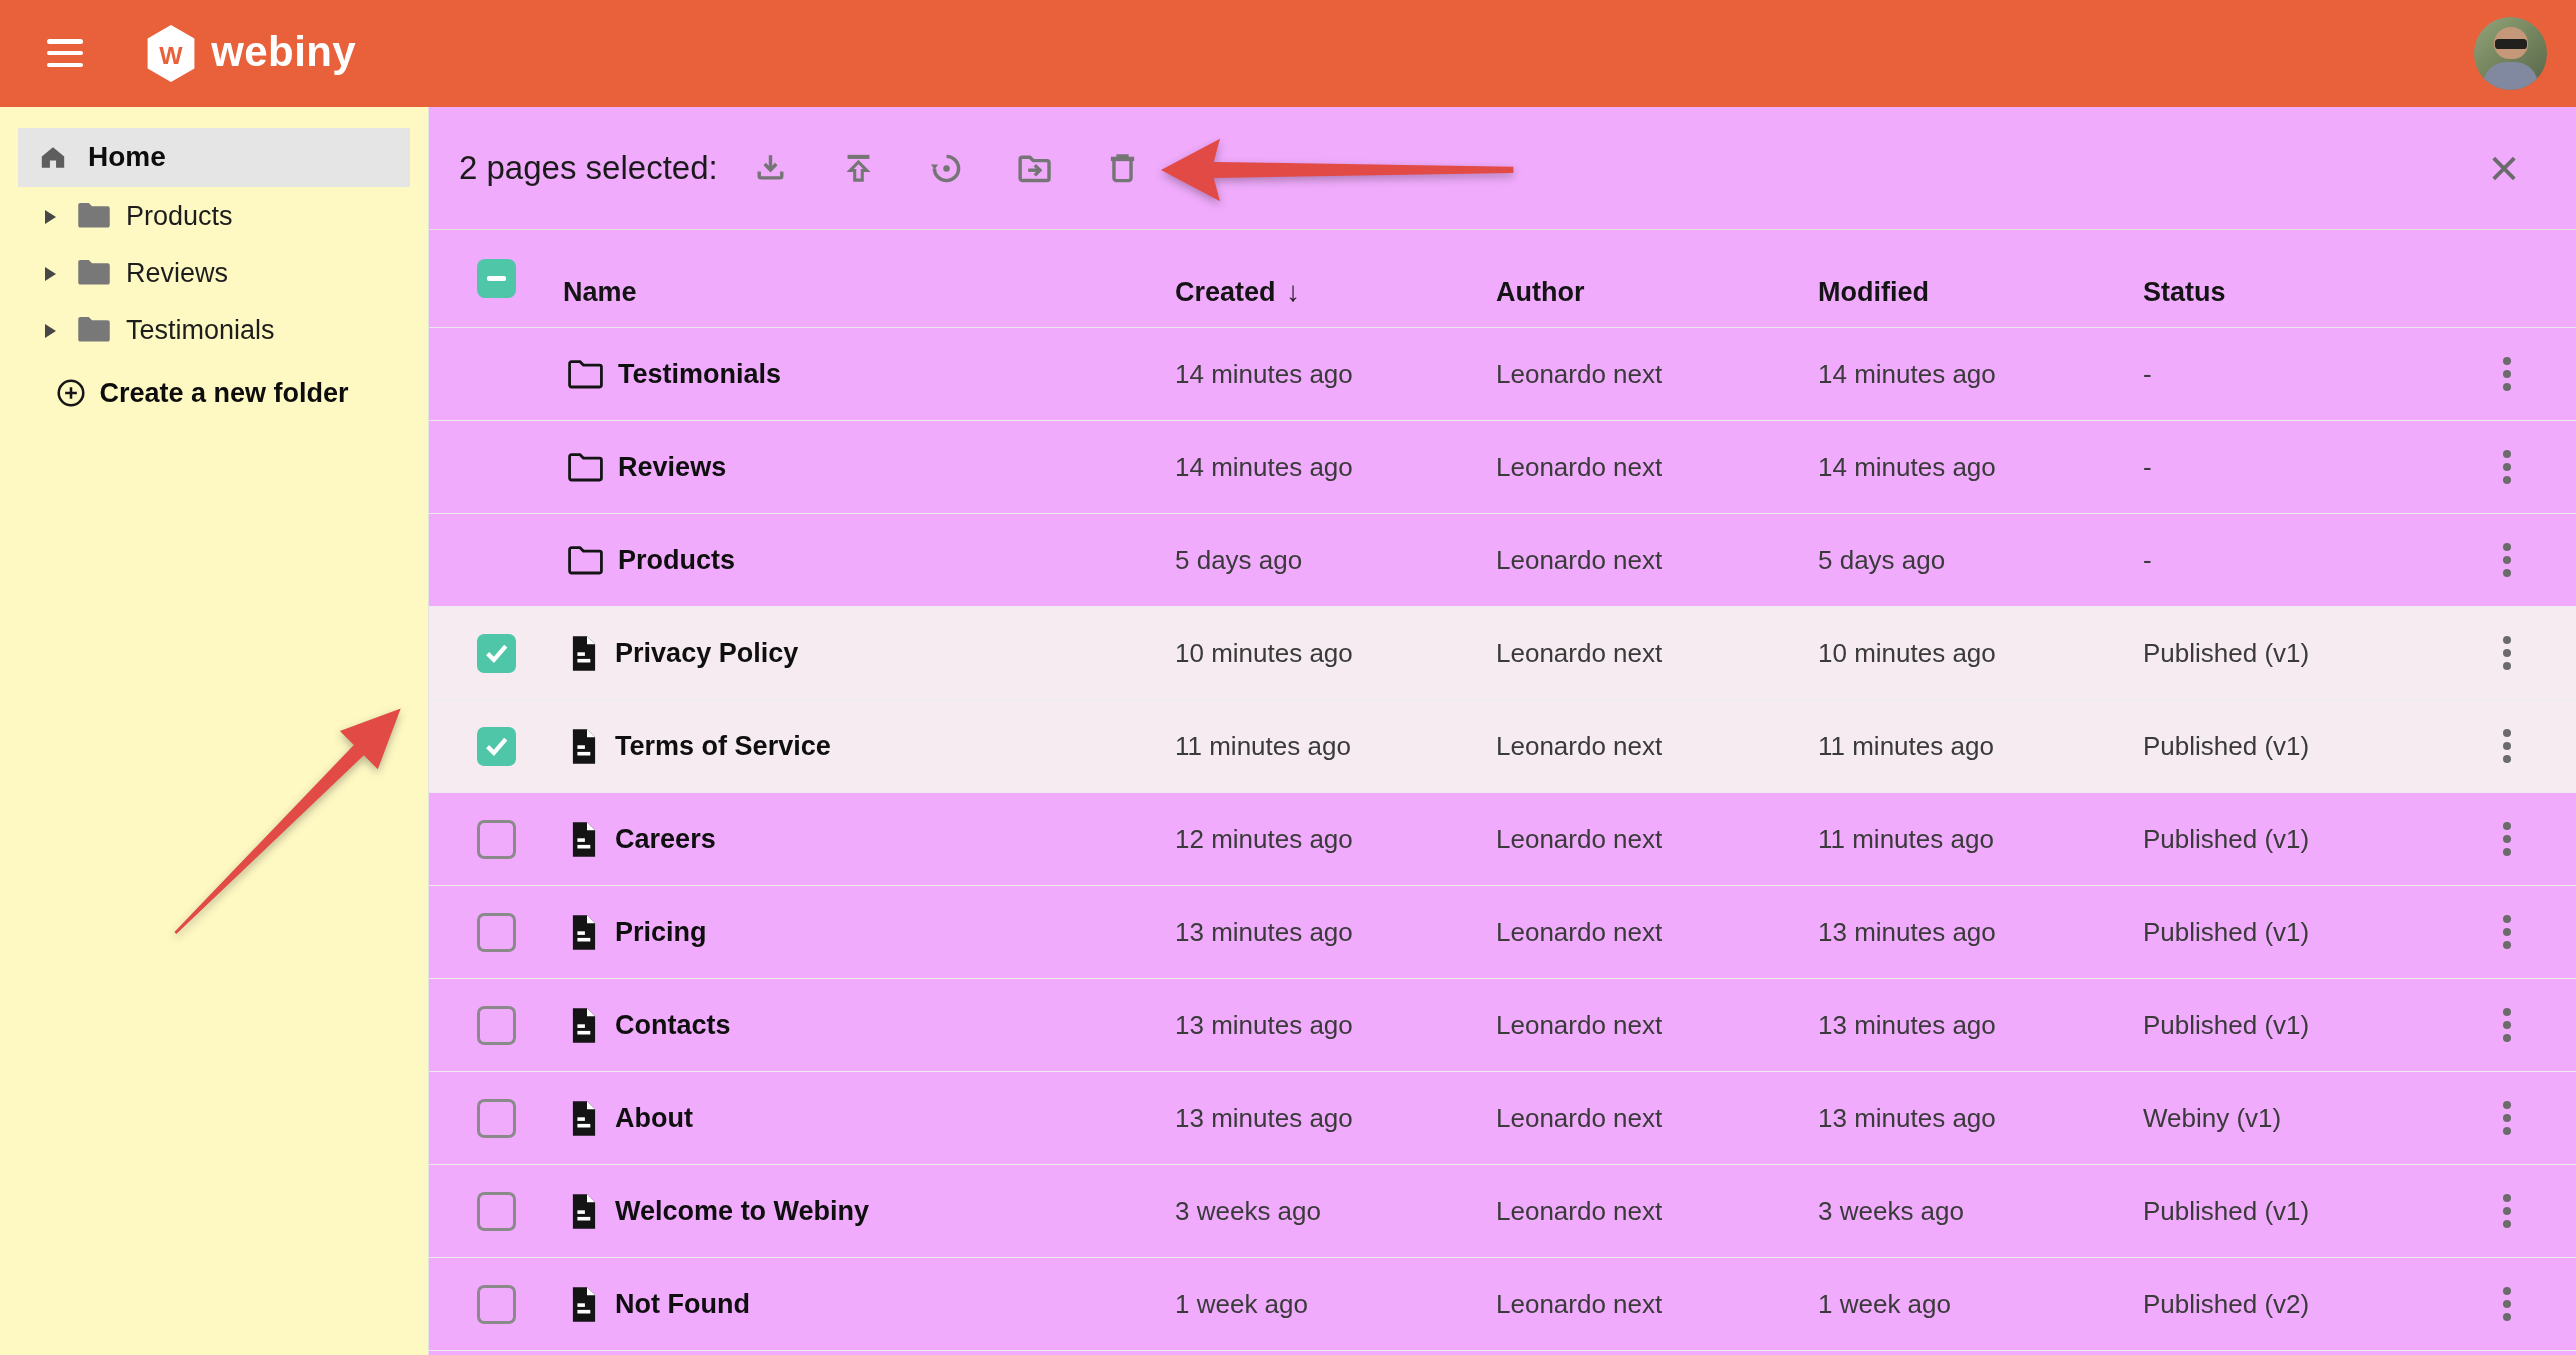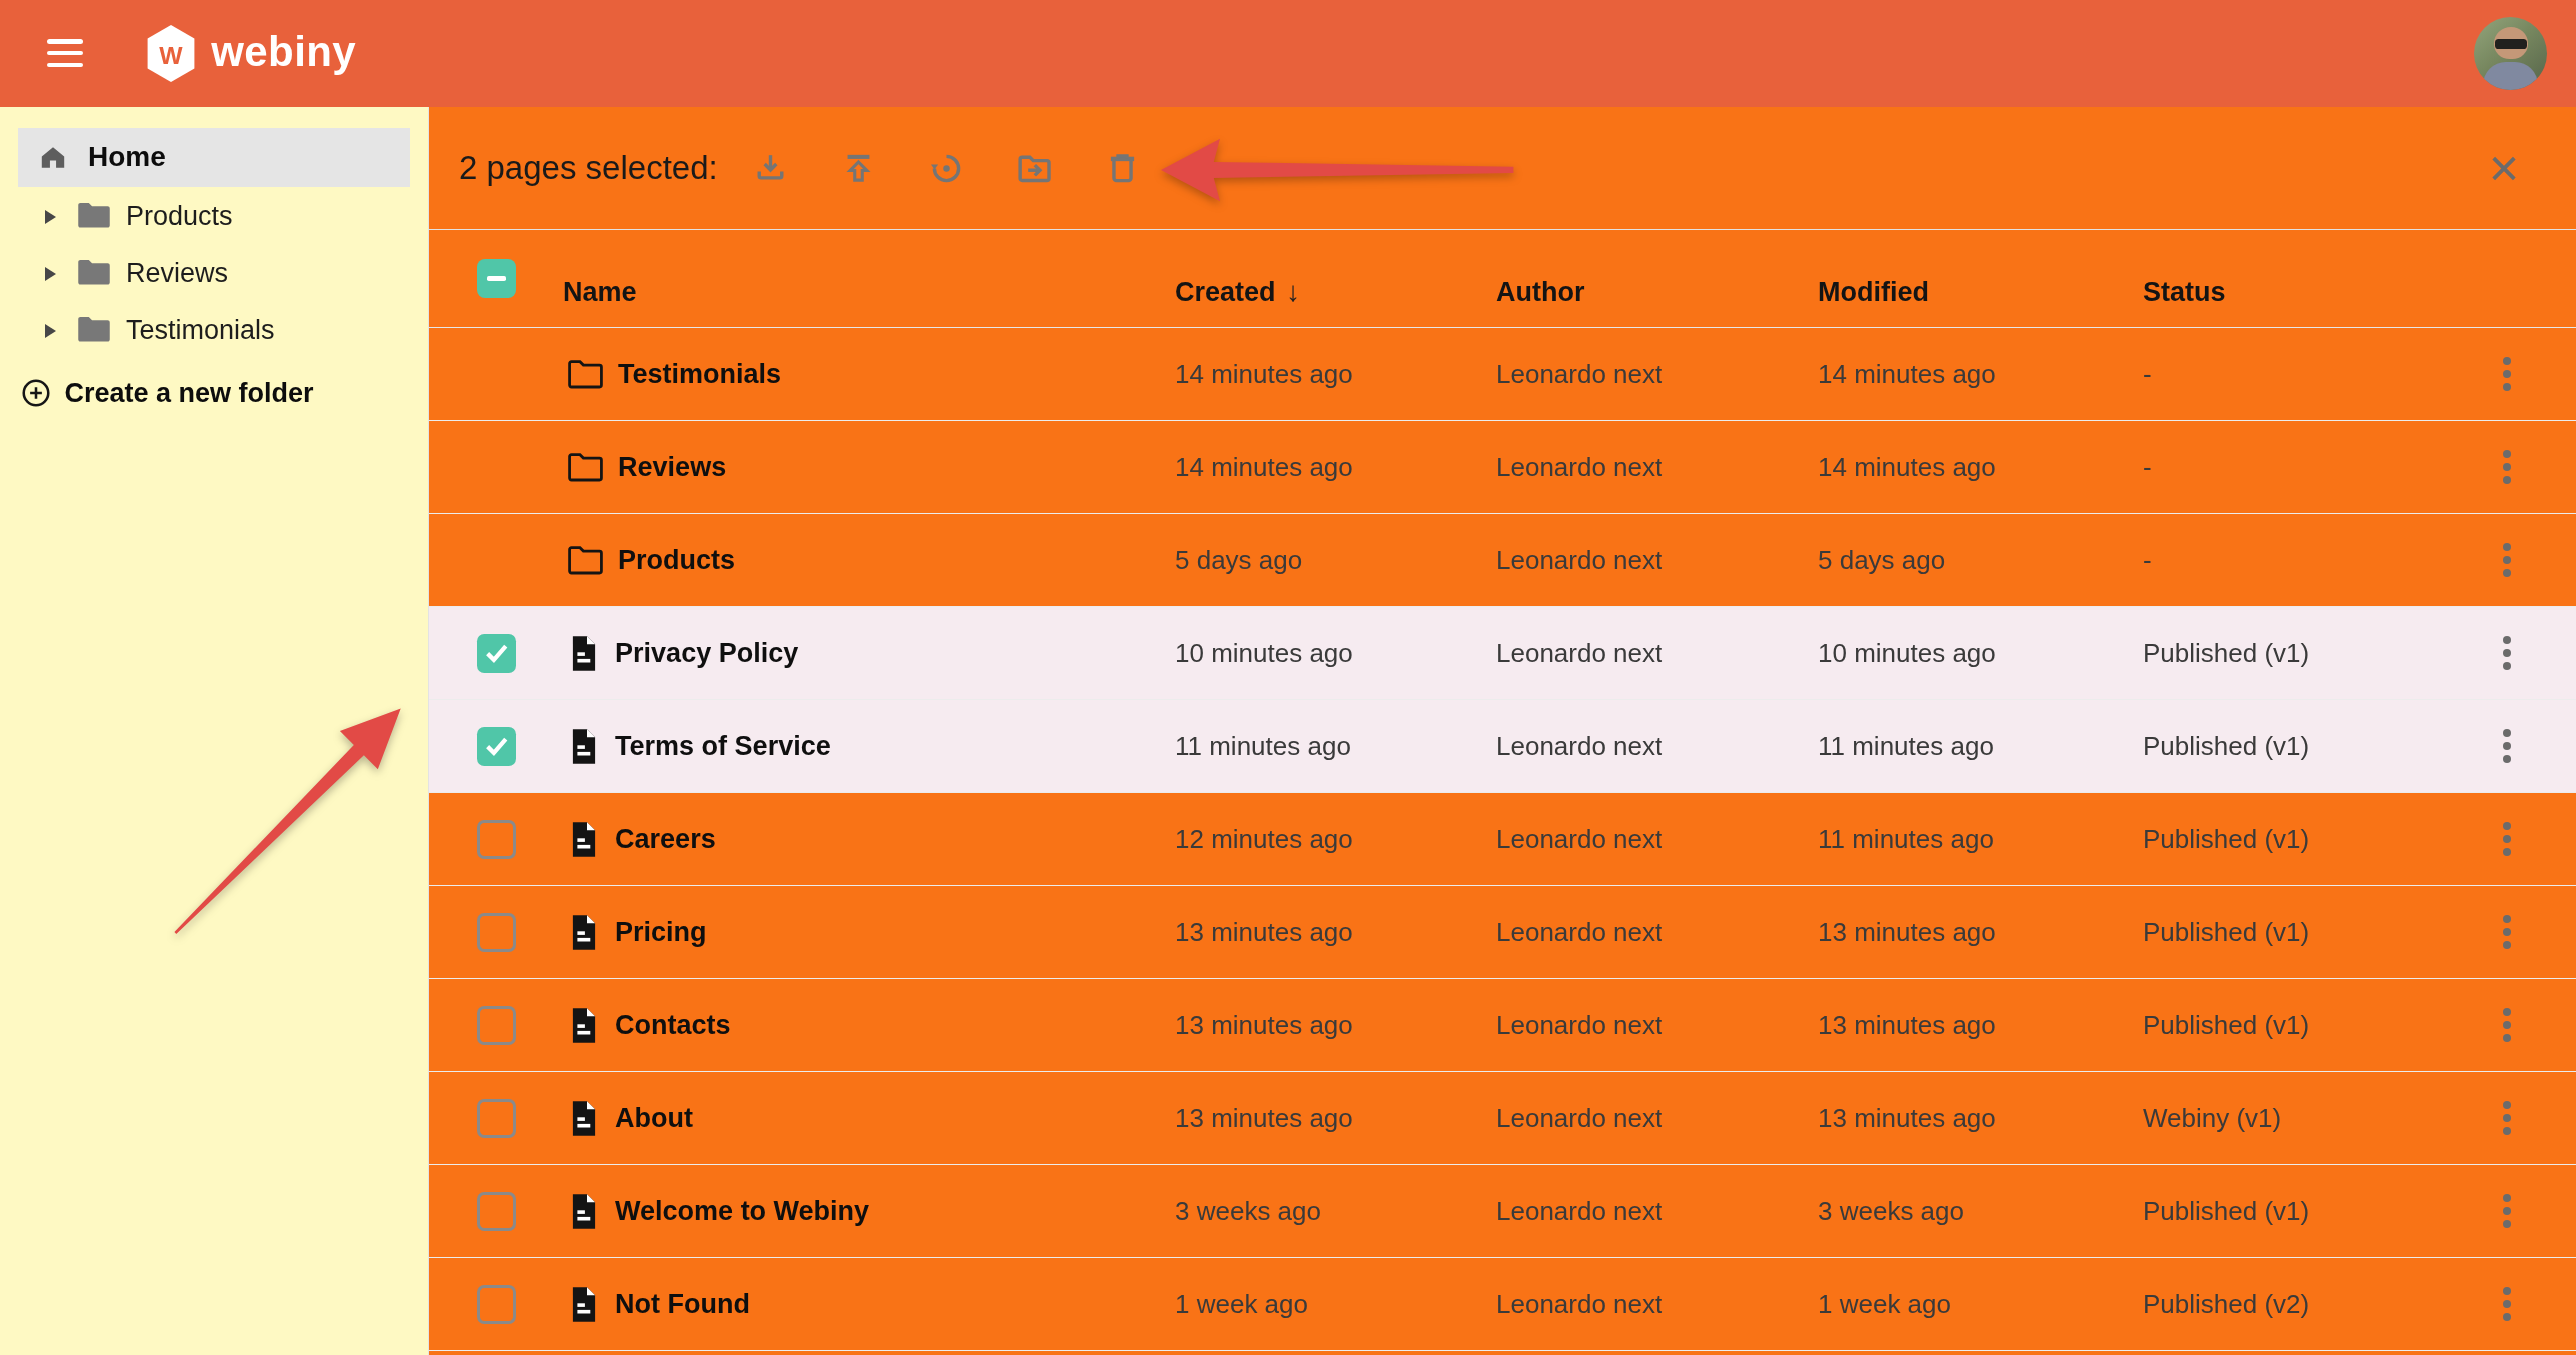--- a/index.html
+++ b/index.html
@@ -21,25 +21,25 @@
 
   
   .sidebar { position:absolute; left:0; top:107px; width:429px; height:1249px; background:#fef9c3; border-right:1.8px solid #E3E3E3; }
   .home-item { margin:20.6px 18px 0 18px; height:59px; background:#E5E5E5; display:flex; align-items:center; padding-left:18px; cursor:pointer; }
   .home-item .label { font-size:28px; font-weight:700; color:#0d0d0d; margin-left:18px; }
   .tree { margin-top:1.8px; }
   .tree-item { height:57px; display:flex; align-items:center; padding-left:45px; cursor:pointer; }
   .caret { width:0; height:0; border-left:11.6px solid #474747; border-top:7.2px solid transparent; border-bottom:7.2px solid transparent; }
   .tree-item .f-icon { margin-left:19.7px; }
   .tree-item .label { font-size:27px; color:#1d1d1d; margin-left:14.3px; }
-  .create-folder { margin-top:5.4px; height:57px; display:flex; align-items:center; padding-left:20px; cursor:pointer; }
+  .create-folder { margin-top:5.4px; height:57px; display:flex; align-items:center; padding-left:55px; cursor:pointer; }
   .create-folder .label { font-size:27px; font-weight:700; color:#0d0d0d; margin-left:12.5px; }
 
   
-  .main { position:absolute; left:429px; top:107px; width:2147px; height:1249px; background:#f97316; }
+  .main { position:absolute; left:429px; top:107px; width:2147px; height:1249px; background:#f0abfc; }
 
   .seltoolbar { position:relative; height:123px; border-bottom:1.8px solid #E2E2E2; display:flex; align-items:center; }
   .sel-text { font-size:33px; color:#1a1a1a; margin-left:30px; }
   .actions { display:flex; align-items:center; margin-left:32px; column-gap:47px; }
   .action-btn { width:41px; height:41px; display:flex; align-items:center; justify-content:center; cursor:pointer; }
   .action-btn svg { width:41px; height:41px; stroke:#757575; fill:none; stroke-width:2; }
   .close-btn { position:absolute; right:52px; top:50%; transform:translateY(-50%); width:41px; height:41px; display:flex; align-items:center; justify-content:center; cursor:pointer; }
 
   .thead, .trow { display:grid; grid-template-columns:134px 612px 321px 322px 325px 295px 1fr; align-items:center; }
   .thead { height:98px; border-bottom:1.8px solid #E7E7E7; }

